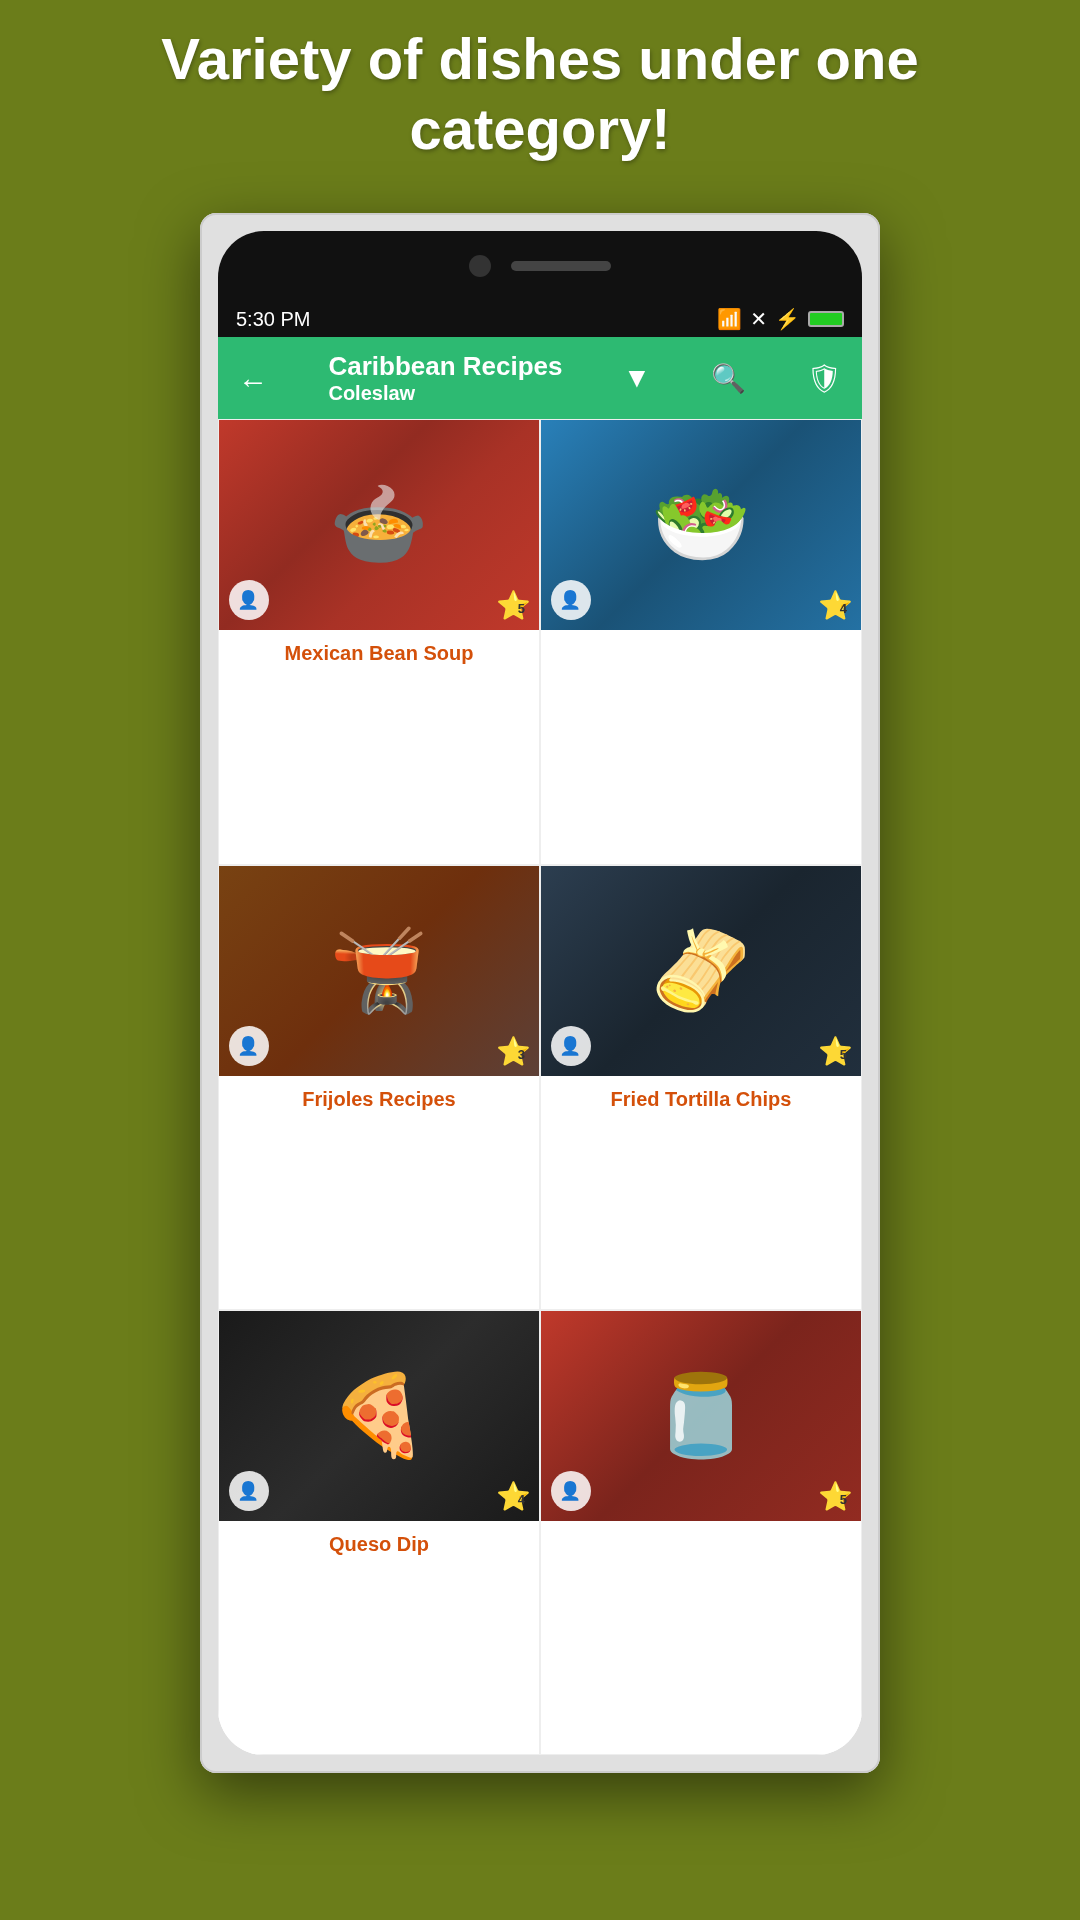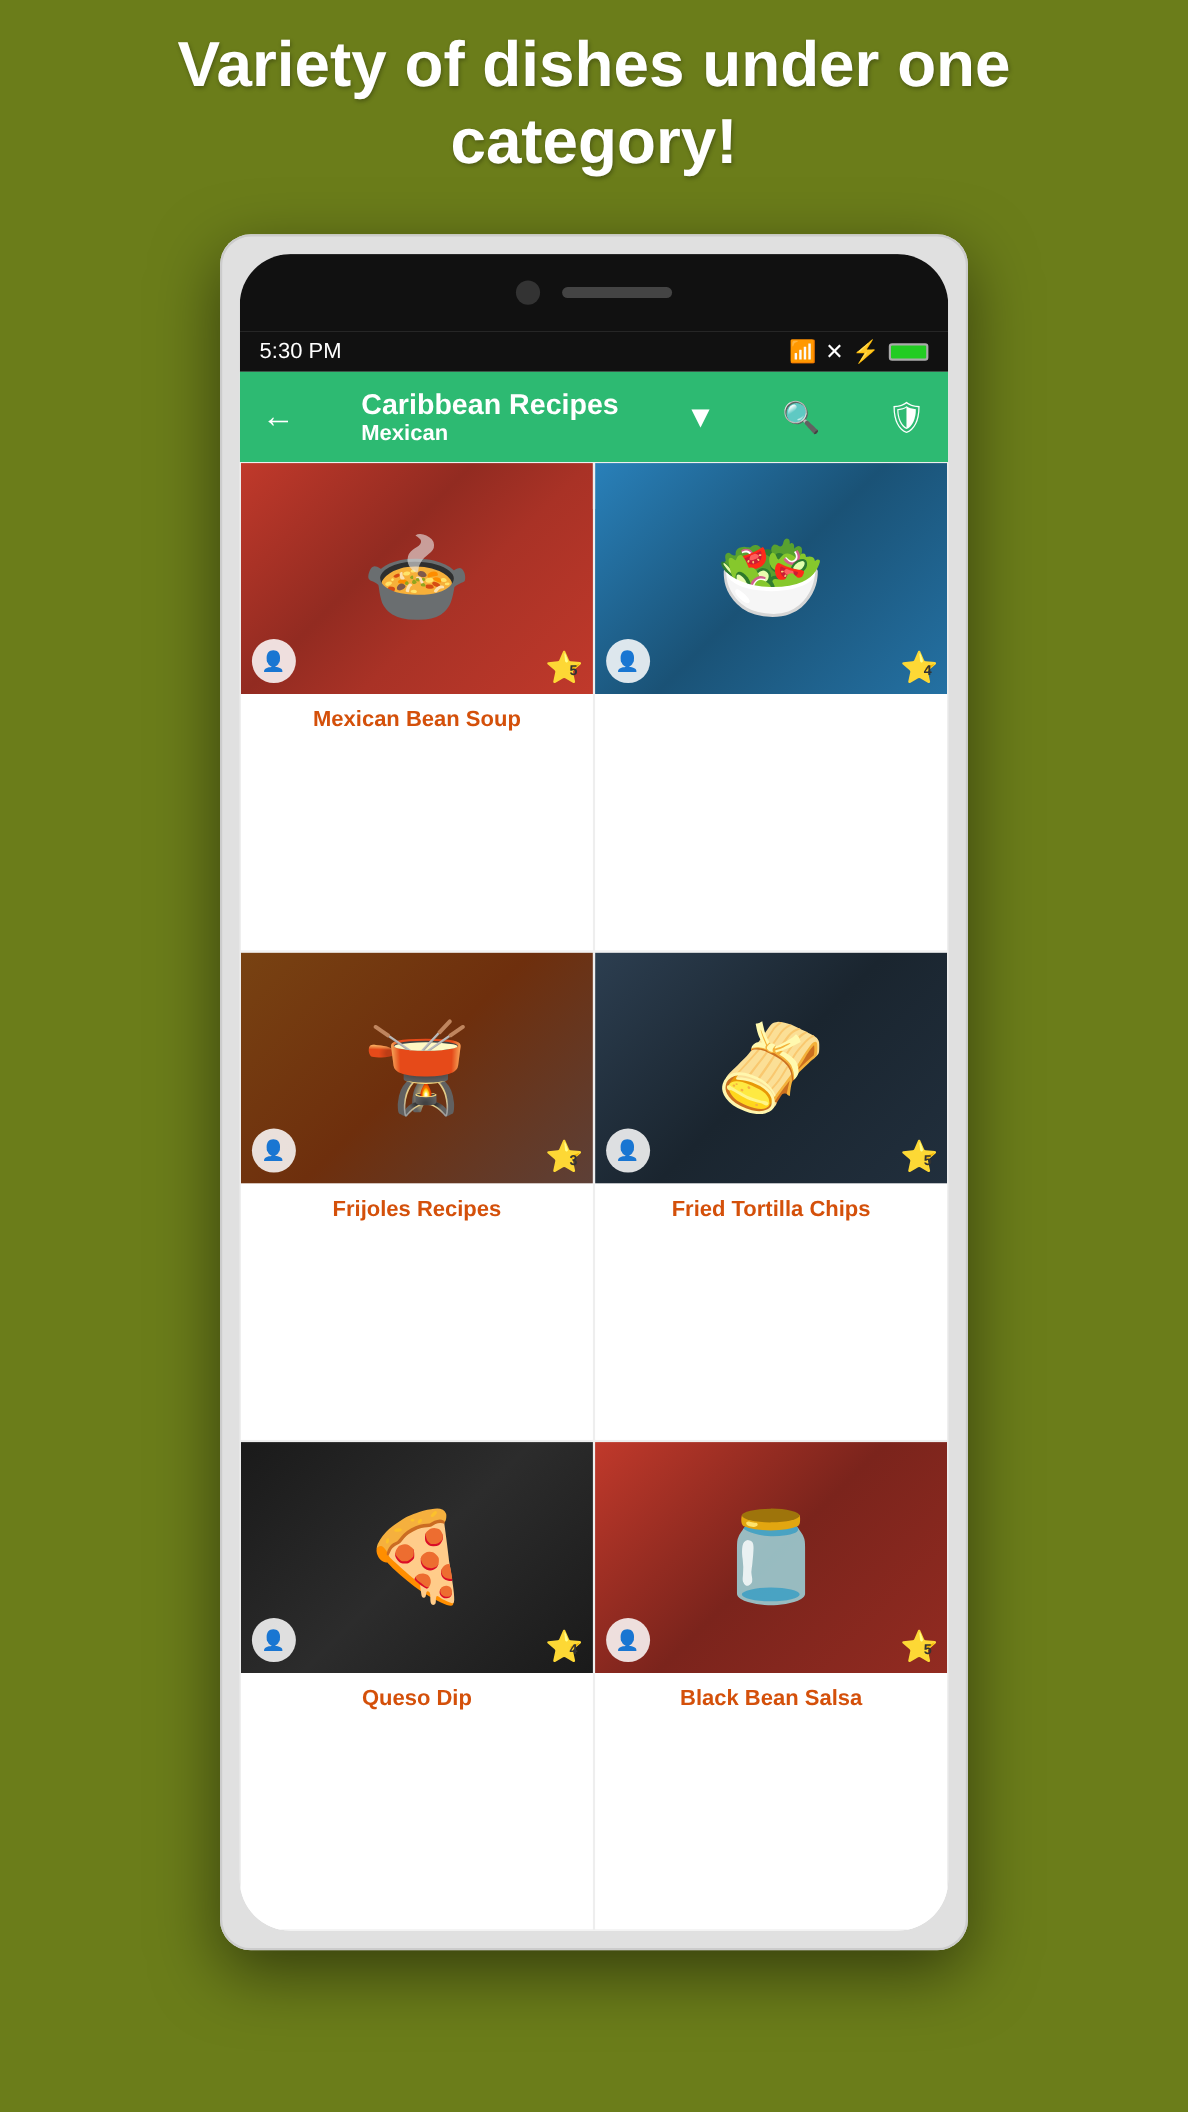--- a/index.html
+++ b/index.html
@@ -22,21 +22,21 @@
       text-align: center;
       padding: 24px 80px 50px;
       line-height: 1.2;
       text-shadow: 1px 2px 4px rgba(0,0,0,0.3);
     }
 
     .phone-wrapper {
       width: 680px;
       height: 1560px;
       background: #e0e0e0;
-      border-radius: 28px;
+      border-radius: 16px;
       padding: 18px;
       box-shadow: 0 20px 60px rgba(0,0,0,0.5), inset 0 0 0 2px #ccc;
       position: relative;
     }
 
     .phone-inner {
       width: 100%;
       height: 100%;
       background: white;
       border-radius: 46px;
@@ -308,21 +308,21 @@
         <span>✕</span>
         <span>⚡</span>
         <div class="battery-bar"></div>
       </div>
     </div>
 
     <div class="app-header">
       <span class="back-arrow">←</span>
       <div class="header-title-block">
         <span class="header-title">Caribbean Recipes</span>
-        <span class="header-subtitle">Mexican</span>
+        <span class="header-subtitle">Coleslaw</span>
       </div>
       <span class="header-icon">▼</span>
       <span class="header-icon">🔍</span>
       <span class="header-icon">🛡</span>
     </div>
 
     <div class="recipe-grid">
 
       <div class="recipe-cell">
         <div class="recipe-image-container">
@@ -385,18 +385,17 @@
 
       <div class="recipe-cell">
         <div class="recipe-image-container">
           <div class="recipe-image food-salsa"></div>
           <div class="recipe-overlay-bottom">
             <div class="user-icon">👤</div>
           </div>
           <span class="star-icon">⭐</span>
           <span class="rating-num">5</span>
         </div>
-        <div class="recipe-name">Black Bean Salsa</div>
       </div>
 
     </div>
   </div>
 </div>
 
 </body></html>

